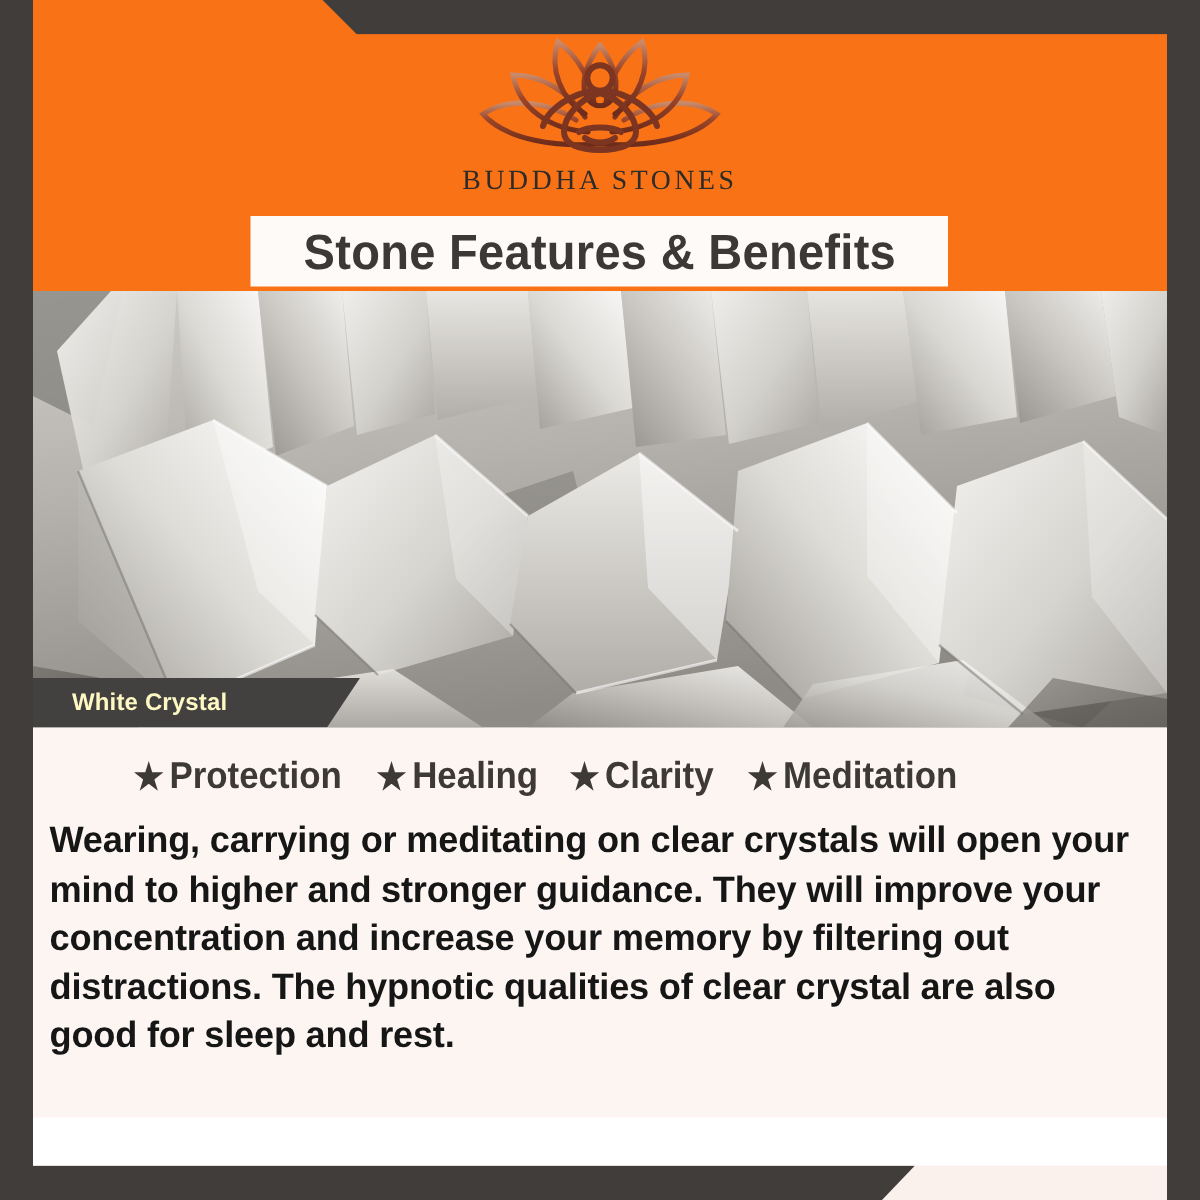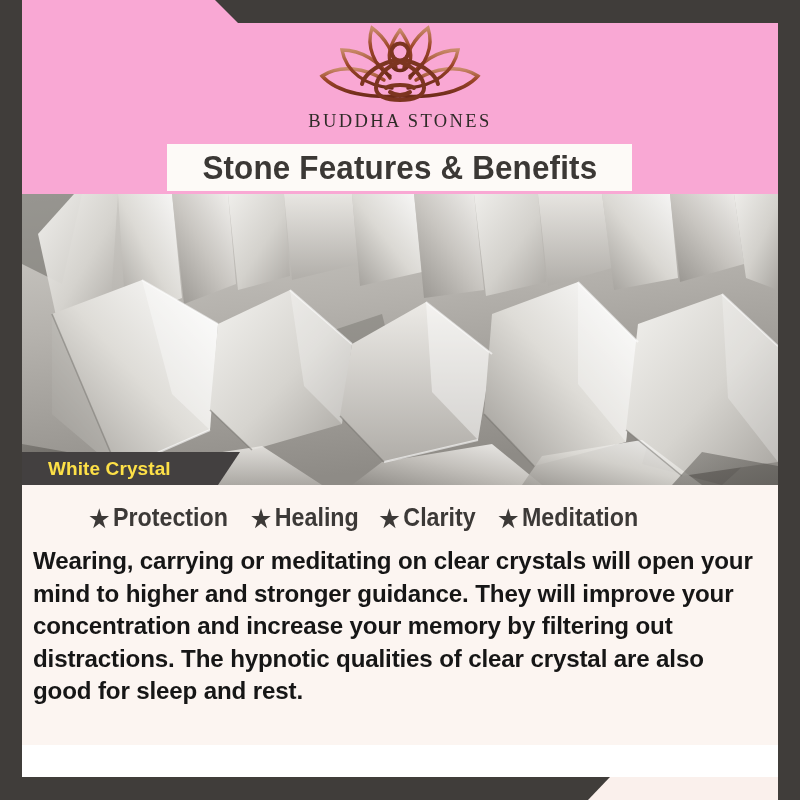--- a/index.html
+++ b/index.html
@@ -64,21 +64,21 @@
     z-index: 5;
   }
 
   
   .header {
     position: absolute;
     top: 0;
     left: 22px;
     width: 756px;
     height: 248px;
-    background: #f9a8d4;
+    background: #f97316;
     z-index: 2;
   }
   .logo-wrap {
     position: absolute;
     top: 18px;
     left: 0;
     width: 756px;
     text-align: center;
   }
   .logo-mark {
@@ -144,23 +144,23 @@
     height: 33px;
     width: 218px;
     background: #434040;
     clip-path: polygon(0 0, 218px 0, 196px 33px, 0 33px);
     display: flex;
     align-items: center;
     z-index: 4;
   }
   .badge-text {
     padding-left: 26px;
-    font-size: 19px;
+    font-size: 16px;
     font-weight: 700;
-    color: #fde047;
+    color: #fef9c3;
     letter-spacing: 0.1px;
     white-space: nowrap;
   }
 
   
   .content {
     position: absolute;
     top: 485px;
     left: 22px;
     width: 756px;

